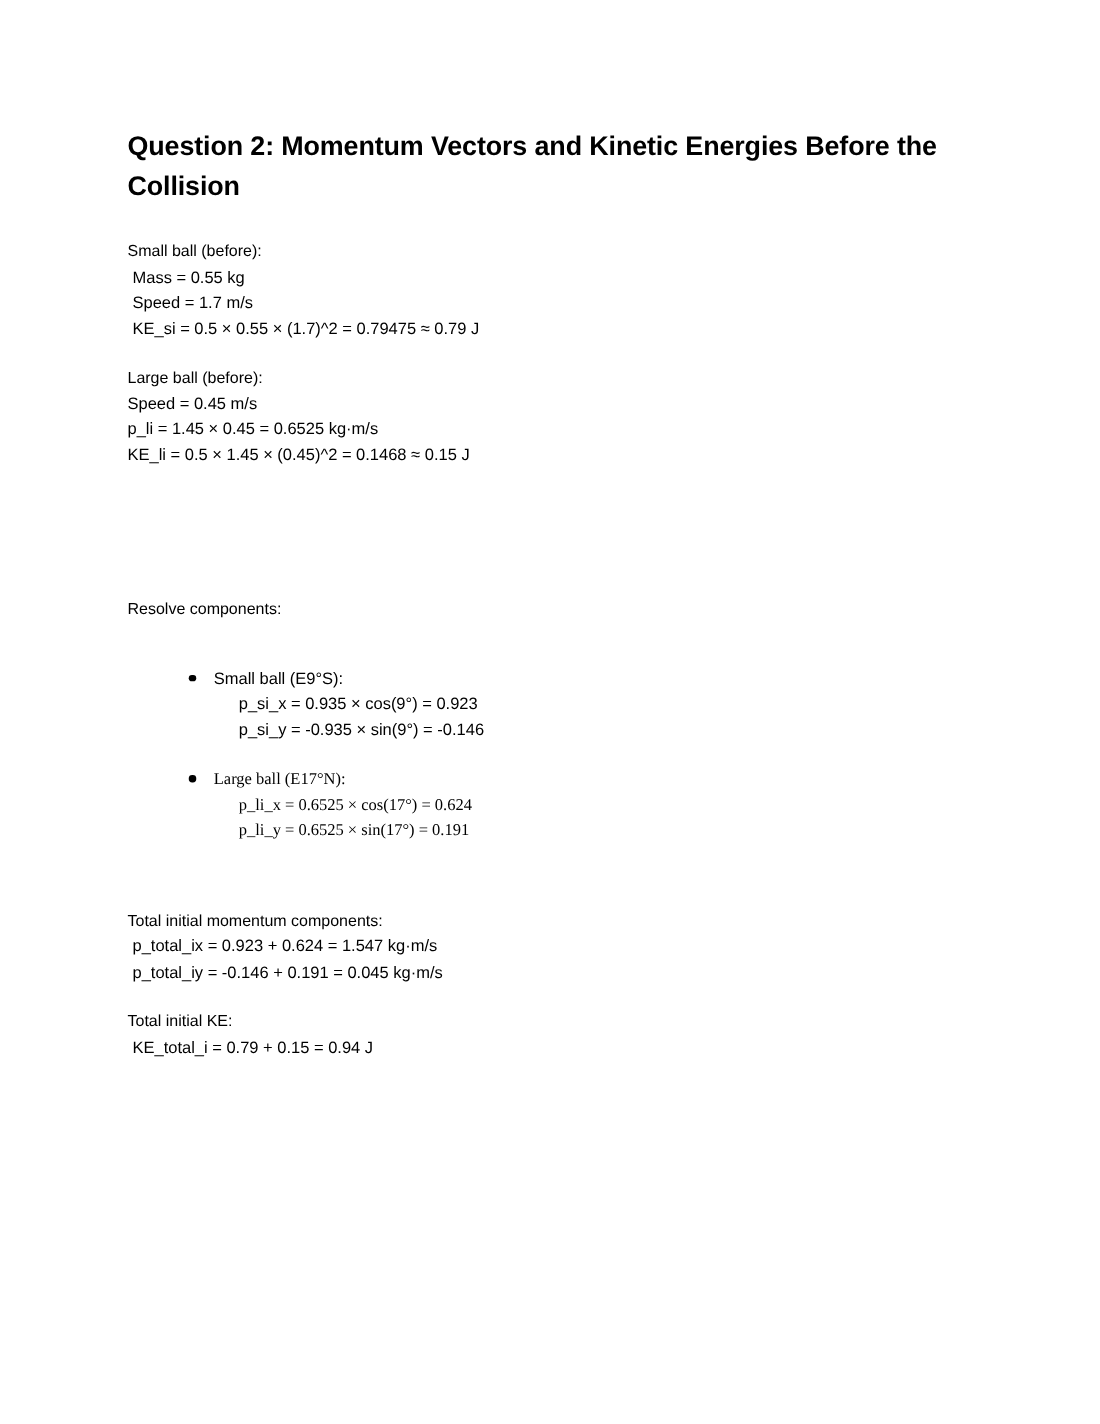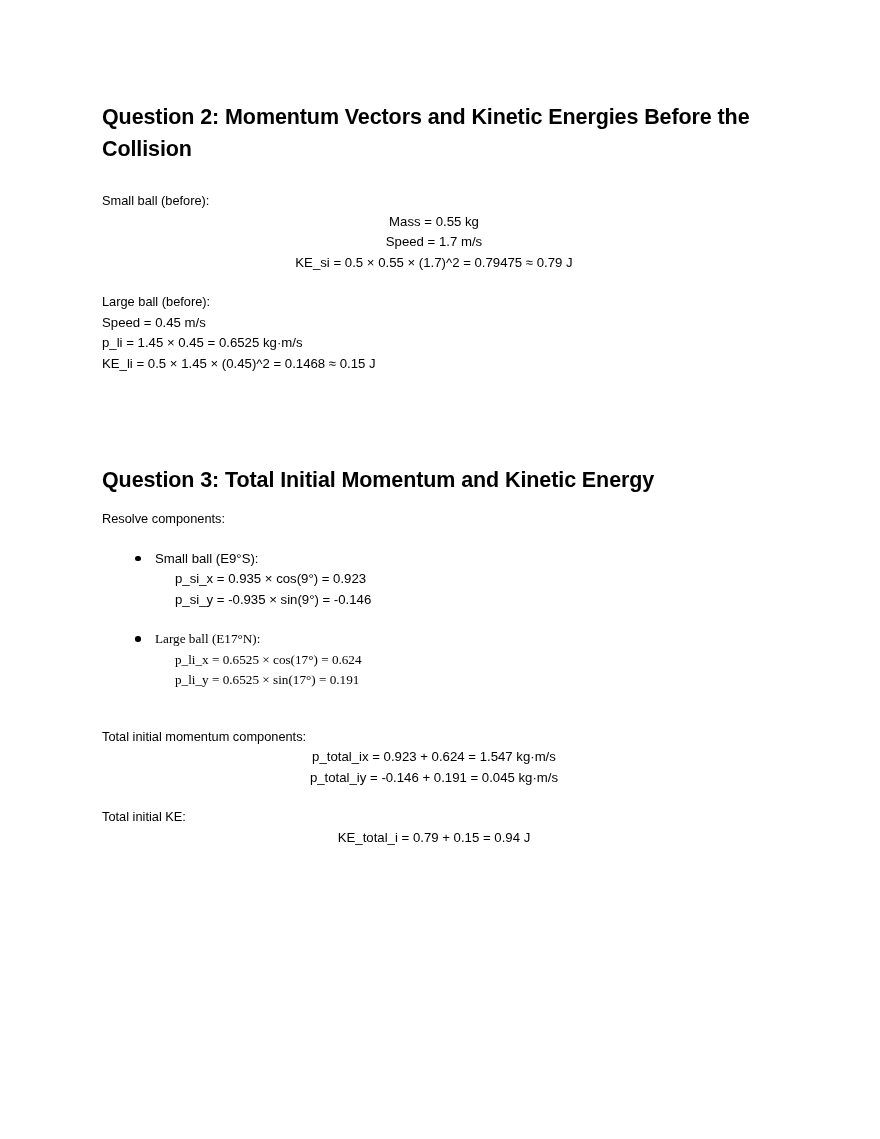--- a/index.html
+++ b/index.html
@@ -59,34 +59,33 @@
   .line {
     font-size: 13.2px;
     font-weight: normal;
     line-height: 20.5px;
     margin: 0;
     color: #000000;
     white-space: pre;
   }
   .line.indent-sp {
     padding-left: 4px;
-    text-align: center;
   }
 
   
   .gap-sm { height: 13px; }
   .gap-md { height: 19px; }
   .gap-lg { height: 26px; }
   .gap-xl { height: 90px; }
   .gap-xxl { height: 36px; }
 
   
   .bullet-list {
     list-style: none;
-    margin: 0;
+    margin: 16px;
     padding: 0;
   }
   .bullet-item {
     position: relative;
     padding-left: 53px;
     margin: 0 0 19px 0;
   }
   .bullet-item:last-child {
     margin-bottom: 0;
     font-family: Liberation Serif, serif;
@@ -135,21 +134,20 @@
 
     <div>
       <p class="sub-heading">Large ball (before):</p>
       <p class="line">Speed = 0.45 m/s</p>
       <p class="line">p_li = 1.45 × 0.45 = 0.6525 kg·m/s</p>
       <p class="line">KE_li = 0.5 × 1.45 × (0.45)^2 = 0.1468 ≈ 0.15 J</p>
     </div>
 
     <div class="gap-xl"></div>
 
-    <h1 class="q-heading second">Question 3: Total Initial Momentum and Kinetic Energy</h1>
 
     <div class="gap-sm"></div>
 
     <p class="sub-heading">Resolve components:</p>
 
     <div class="gap-md"></div>
 
     <ul class="bullet-list">
       <li class="bullet-item">
         <span class="bullet-dot"></span>

